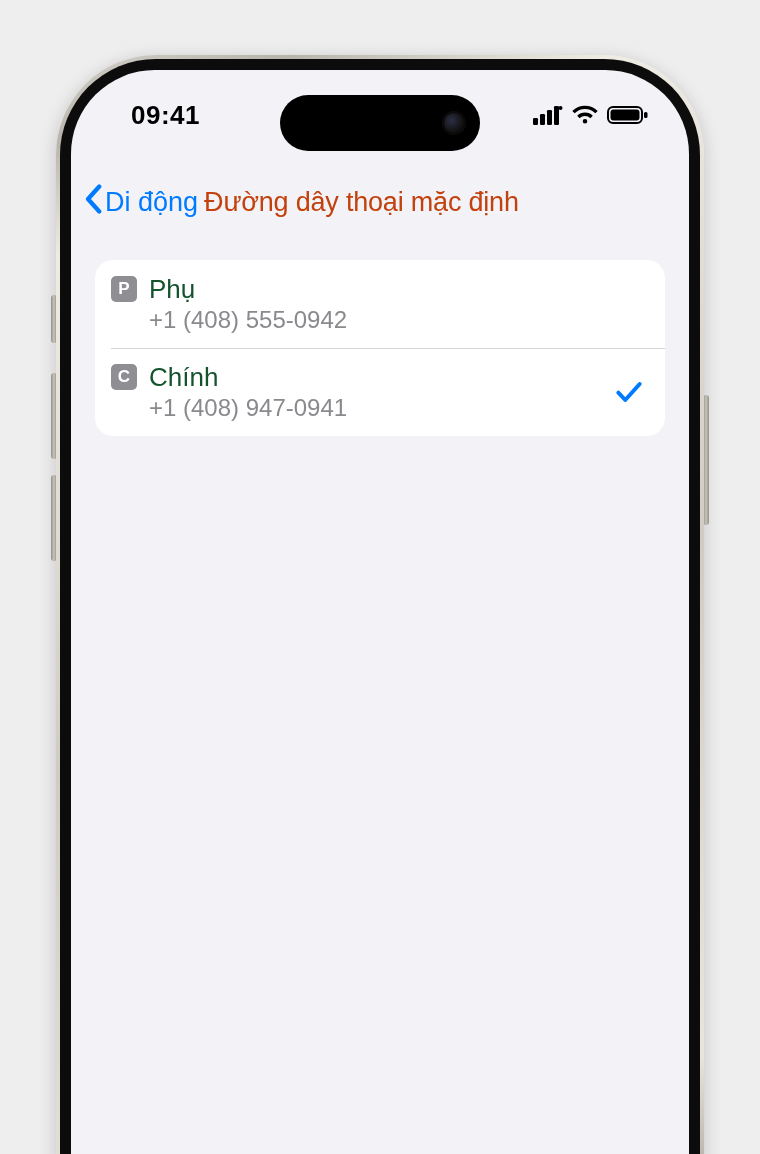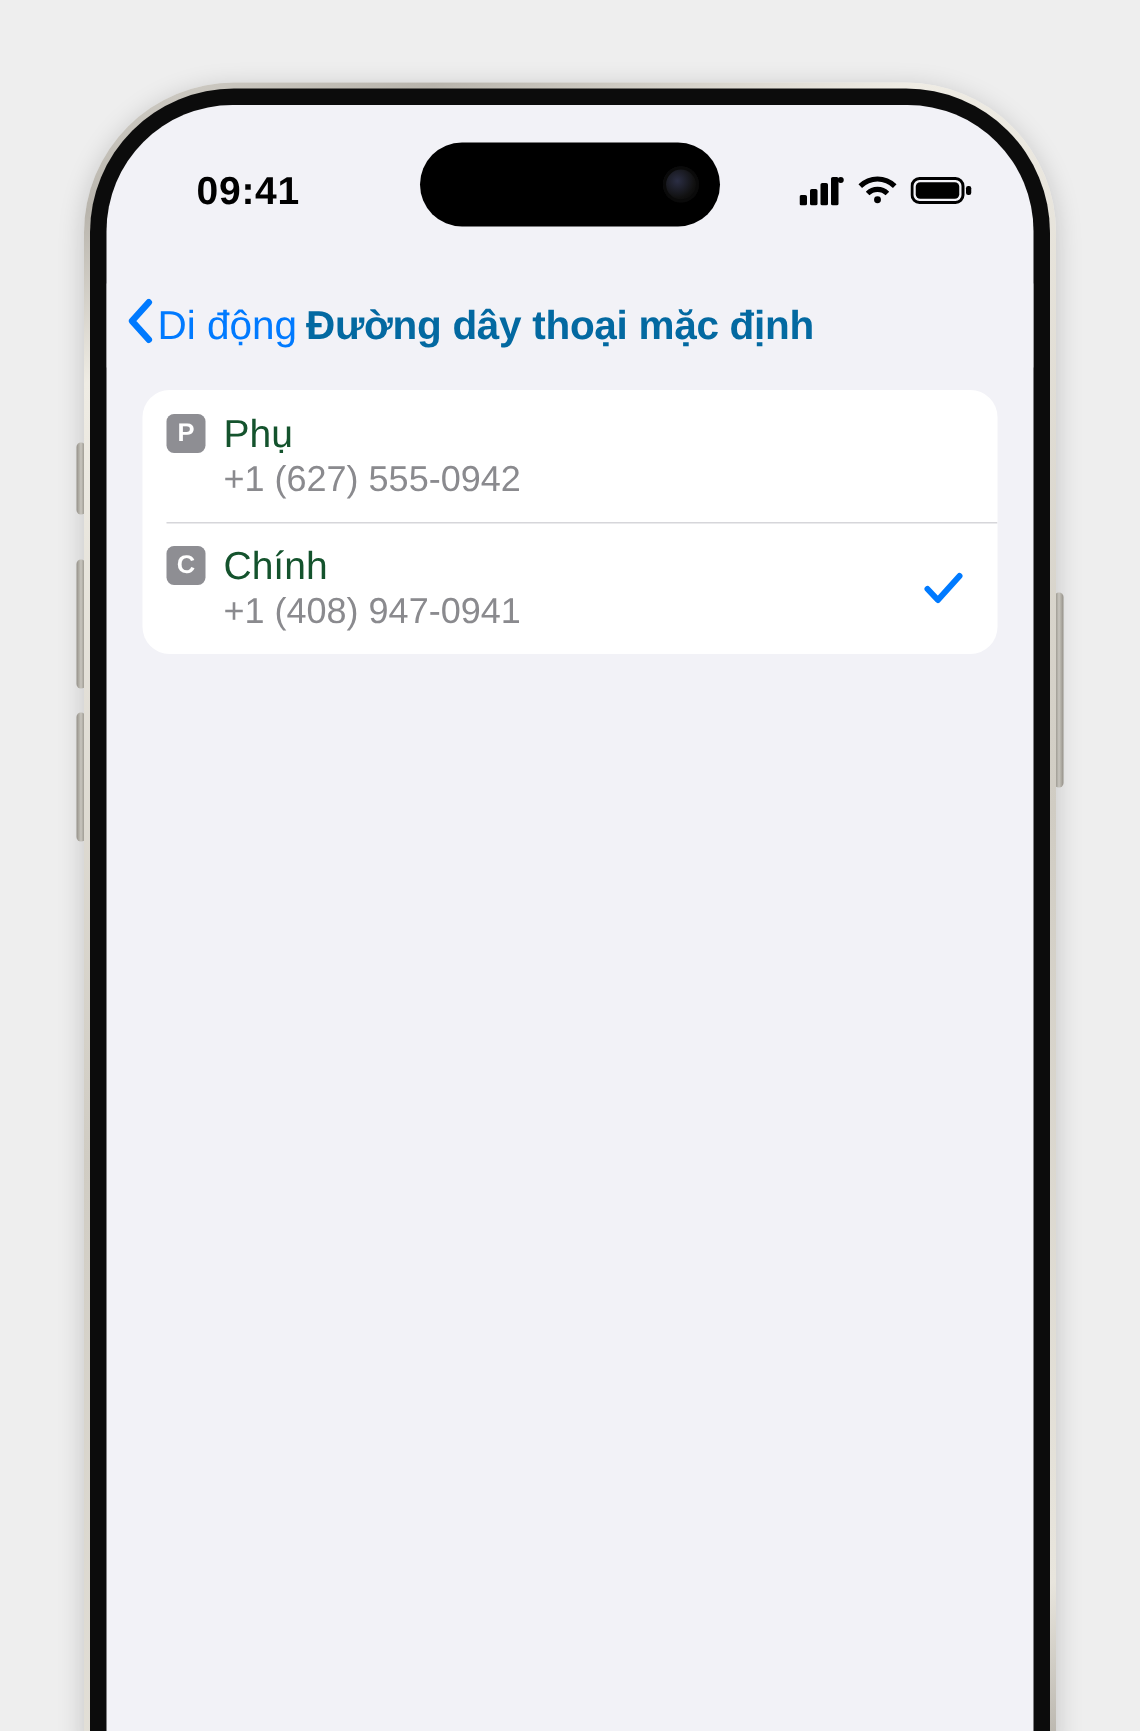--- a/index.html
+++ b/index.html
@@ -65,21 +65,21 @@
     content:"";
     position:absolute;
     right:14px;top:50%;transform:translateY(-50%);
     width:24px;height:24px;border-radius:50%;
     background:radial-gradient(circle at 40% 40%,#2b2e44 0%,#111 55%,#000 100%);
     box-shadow:0 0 0 2px #0a0a0a inset;
   }
   
   .status-bar{
     position:absolute;
-    top:32px;left:0;right:0;
+    top:20px;left:0;right:0;
     height:50px;
     display:flex;
     justify-content:space-between;
     align-items:center;
     padding:0 40px;
     text-align:right;
   }
   .status-time{
     font-size:26px;
     font-weight:600;
@@ -89,34 +89,34 @@
   }
   .status-right{
     display:flex;
     align-items:center;
     gap:8px;
   }
   .status-right svg{display:block;}
   
   .nav{
     position:absolute;
-    top:119px;left:0;right:0;
+    top:104px;left:0;right:0;
     height:56px;
     display:flex;
     align-items:center;
     padding:0 12px;
     background:#f2f2f7;
   }
   .back{
     display:flex;align-items:center;gap:2px;
     color:#007aff;font-size:27px;font-weight:400;
   }
   .back svg{width:20px;height:30px;}
   .title{
-    font-size:27px;font-weight:700;color:#0369a1;
+    font-size:27px;font-weight:400;color:#c2410c;
     margin-left:6px;
     letter-spacing:-0.2px;
   }
   
   .content{
     position:absolute;
     top:190px;left:24px;right:24px;
   }
   .group{
     background:#fff;
@@ -201,21 +201,21 @@
       <div class="title">Đường dây thoại mặc định</div>
     </div>
 
     <div class="content">
       <div class="group">
 
         <div class="row">
           <div class="sim-badge">P</div>
           <div class="row-text">
             <div class="row-label">Phụ</div>
-            <div class="row-sub">+1 (627) 555-0942</div>
+            <div class="row-sub">+1 (408) 555-0942</div>
           </div>
         </div>
 
         <div class="row">
           <div class="sim-badge">C</div>
           <div class="row-text">
             <div class="row-label">Chính</div>
             <div class="row-sub">+1 (408) 947-0941</div>
           </div>
           <span class="check">

